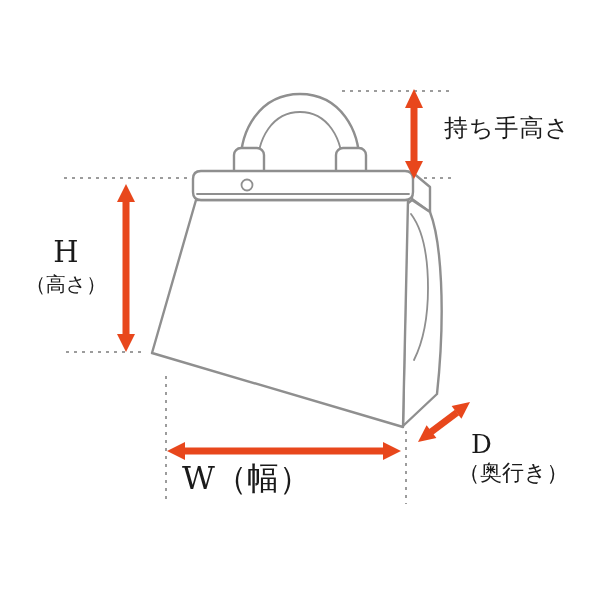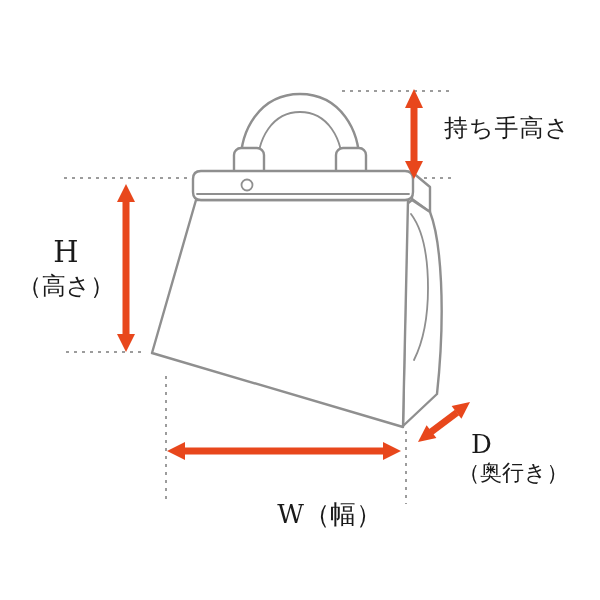--- a/index.html
+++ b/index.html
@@ -19,22 +19,22 @@
     font-family:"DejaVu Serif", serif;
     text-decoration:underline;
   }
   .stage svg{position:absolute;left:0;top:0;}
   .label{position:absolute;color:var(--color-text);line-height:1.15;}
   .label .letter{display:block;}
   .label .name{display:block;}
   #handle-height-label{left:444px;top:115px;font-size:24px;letter-spacing:1px;white-space:nowrap;}
   #h-label{left:2px;top:236px;width:128px;text-align:center;}
   #h-label .letter{font-size:29px;}
-  #h-label .name{font-size:24px;margin-top:4px;}
-  #w-label{left:182px;top:500px;width:200px;text-align:right;font-size:26px;white-space:nowrap;}
+  #h-label .name{font-size:20px;margin-top:4px;}
+  #w-label{left:182px;top:460px;width:200px;text-align:left;font-size:32px;white-space:nowrap;}
   #d-label{left:458px;top:430px;}
   #d-label .letter{font-size:26px;margin-left:13px;}
   #d-label .name{font-size:22px;white-space:nowrap;}
 
   .lineart{stroke:var(--color-line);fill:#fff;stroke-width:2.4;stroke-linejoin:round;stroke-linecap:round;}
   .lineart-detail{stroke:var(--color-line);fill:none;stroke-width:1.8;stroke-linecap:round;}
   .guide{stroke:var(--color-guide);stroke-width:2;stroke-dasharray:3 5;fill:none;}
   .arrow-shaft{stroke:var(--color-arrow);stroke-width:7;fill:none;}
   .arrow-head{fill:var(--color-arrow);stroke:none;}
 </style>

